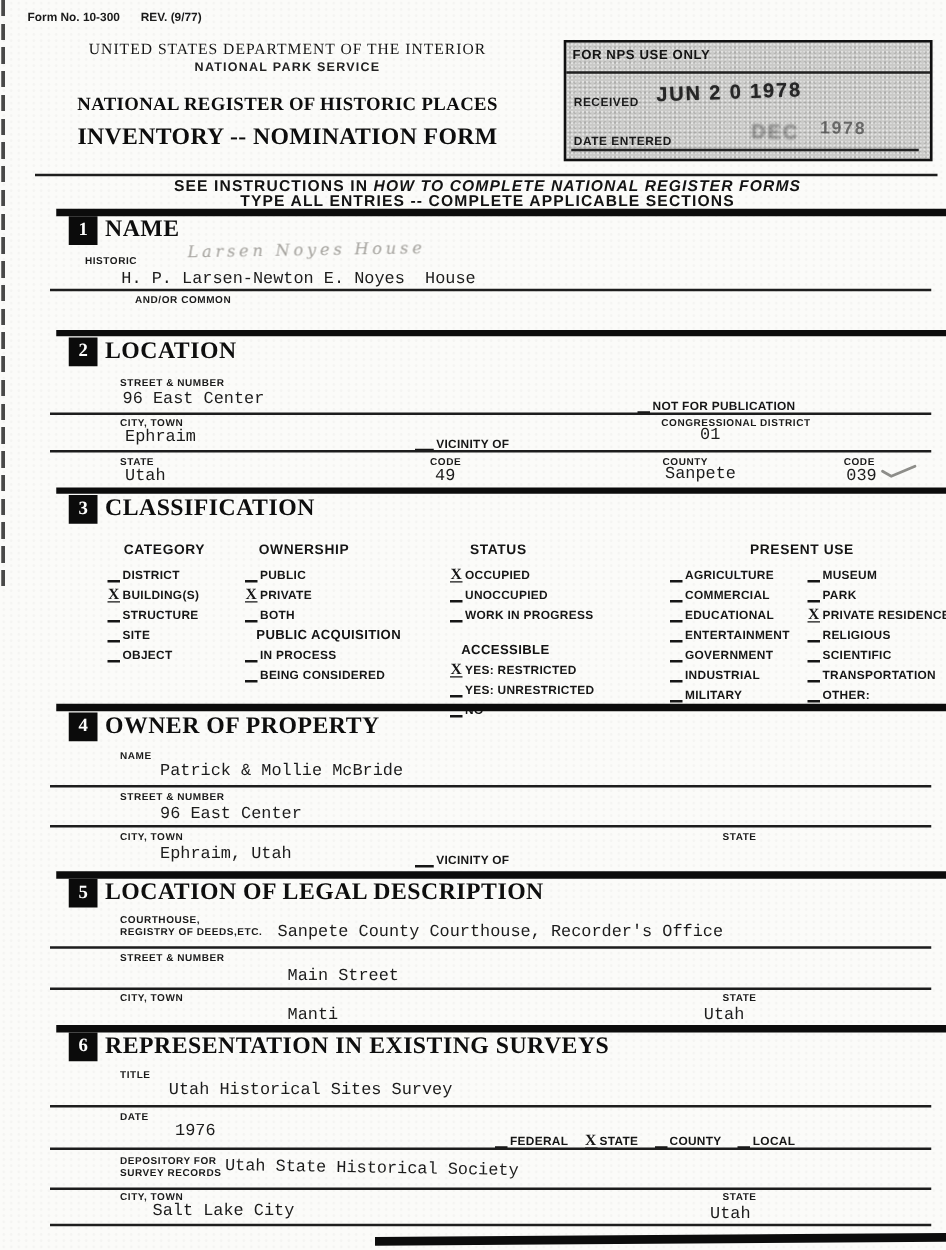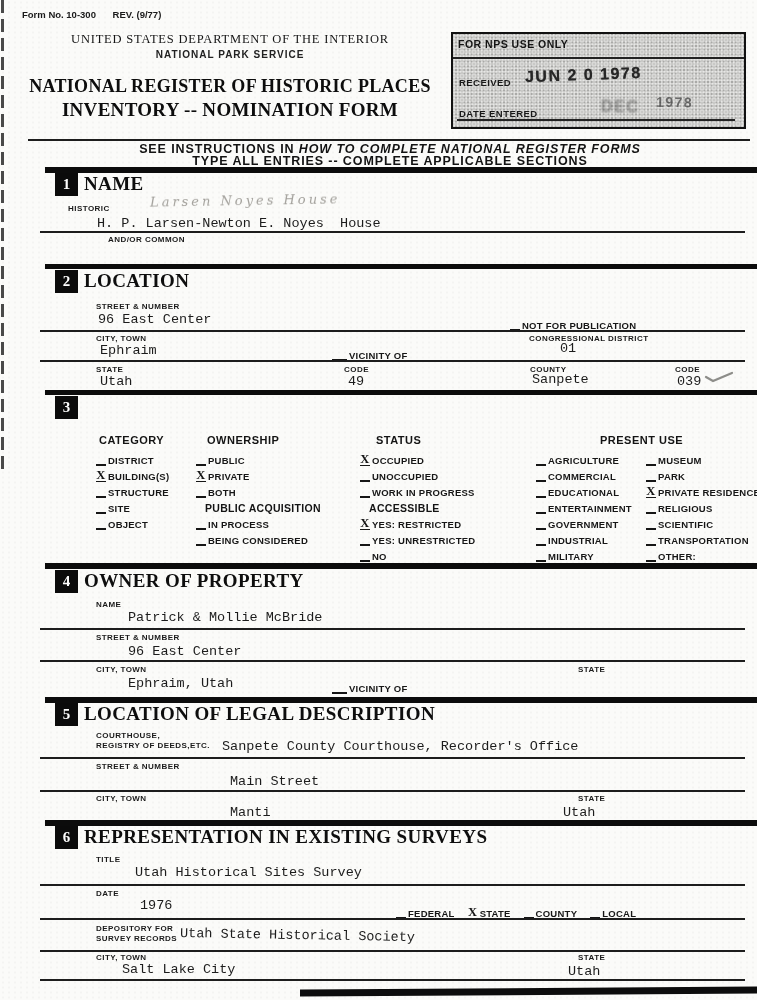--- a/index.html
+++ b/index.html
@@ -74,21 +74,21 @@
 <div id="page">
 
   <div class="abs edge-artifact"></div>
 
   <div class="abs" style="left:22px; top:9px; font-size:9.5px; font-weight:bold; color:#1a1a1a;">
     <span>Form No. 10-300</span>
     <span style="margin-left:14px;">REV. (9/77)</span>
   </div>
   <div class="abs" style="left:10px; top:32px; width:440px; text-align:center; font-family:'Liberation Serif',serif; font-size:12.5px; letter-spacing:.8px; color:#151515;">UNITED STATES DEPARTMENT OF THE INTERIOR</div>
   <div class="abs" style="left:10px; top:49px; width:440px; text-align:center; font-size:10px; font-weight:bold; letter-spacing:1px; color:#222;">NATIONAL PARK SERVICE</div>
-  <div class="abs" style="left:5px; top:76px; width:450px; text-align:center; font-family:'Liberation Serif',serif; font-weight:bold; font-size:18px; letter-spacing:.3px; color:#0d0d0d;">NATIONAL REGISTER OF HISTORIC PLACES</div>
+  <div class="abs" style="left:5px; top:76px; width:450px; text-align:center; font-family:'Liberation Serif',serif; font-weight:bold; font-size:15px; letter-spacing:.3px; color:#0d0d0d;">NATIONAL REGISTER OF HISTORIC PLACES</div>
   <div class="abs" style="left:5px; top:99px; width:450px; text-align:center; font-family:'Liberation Serif',serif; font-weight:bold; font-size:19px; letter-spacing:.3px; color:#0d0d0d;">INVENTORY -- NOMINATION FORM</div>
 
   <div class="abs nps-box">
     <div class="abs" style="left:5px; top:4px; font-size:10.5px; font-weight:bold; letter-spacing:.5px;">FOR NPS USE ONLY</div>
     <div class="abs hairline" style="left:0; top:23px; width:100%;"></div>
     <div class="abs label" style="left:6px; top:43px; font-size:9.5px;">RECEIVED</div>
     <div class="abs stamp" style="left:72px; top:32px;">JUN 2 0 1978</div>
     <div class="abs label" style="left:6px; top:74px; font-size:9.5px;">DATE ENTERED</div>
     <div class="abs stamp stamp-faint" style="left:148px; top:64px; font-size:16px;">DEC</div>
     <div class="abs stamp" style="left:203px; top:60px; font-size:14px; opacity:.6; transform:rotate(1deg); text-shadow:none;">1978</div>
@@ -136,27 +136,28 @@
   <div class="abs typed" style="left:100px; top:374px;">Utah</div>
   <div class="abs typed" style="left:348px; top:374px;">49</div>
   <div class="abs typed" style="left:532px; top:372px;">Sanpete</div>
   <div class="abs typed" style="left:677px; top:374px;">039</div>
   <svg class="abs" style="left:704px; top:370px;" width="30" height="14">
     <polyline points="2,7 9,11 28,3" fill="none" stroke="#8d8d89" stroke-width="2.2" stroke-linecap="round"></polyline>
   </svg>
   <div class="abs bar" style="left:45px; top:390px; width:712px;"></div>
 
   <div class="abs sec-num" style="left:55px; top:396px;">3</div>
+  <div class="abs sec-title" style="left:84px; top:396px;">CLASSIFICATION</div>
 
   <div class="abs col-header" style="left:99px; top:434px;">CATEGORY</div>
   <div class="abs col-header" style="left:207px; top:434px;">OWNERSHIP</div>
   <div class="abs col-header" style="left:376px; top:434px;">STATUS</div>
   <div class="abs col-header" style="left:600px; top:434px;">PRESENT USE</div>
 
-  <div class="abs" style="left:96px; top:450px;">
+  <div class="abs" style="left:86px; top:450px;">
       <div class="ck-item">
         <span class="mark"></span>
         <span>DISTRICT</span>
       </div>
       <div class="ck-item">
         <span class="mark checked">X</span>
         <span>BUILDING(S)</span>
       </div>
       <div class="ck-item">
         <span class="mark"></span>
@@ -208,21 +209,21 @@
         </div>
         <div class="ck-item">
           <span class="mark"></span>
           <span>UNOCCUPIED</span>
         </div>
         <div class="ck-item">
           <span class="mark"></span>
           <span>WORK IN PROGRESS</span>
         </div>
       </div>
-    <div class="ck-subheader" style="padding-left:9px;">ACCESSIBLE</div>
+    <div class="ck-subheader" style="padding-left:9px;margin-top:12px;">ACCESSIBLE</div>
     <div>
         <div class="ck-item">
           <span class="mark checked">X</span>
           <span>YES: RESTRICTED</span>
         </div>
         <div class="ck-item">
           <span class="mark"></span>
           <span>YES: UNRESTRICTED</span>
         </div>
         <div class="ck-item">

